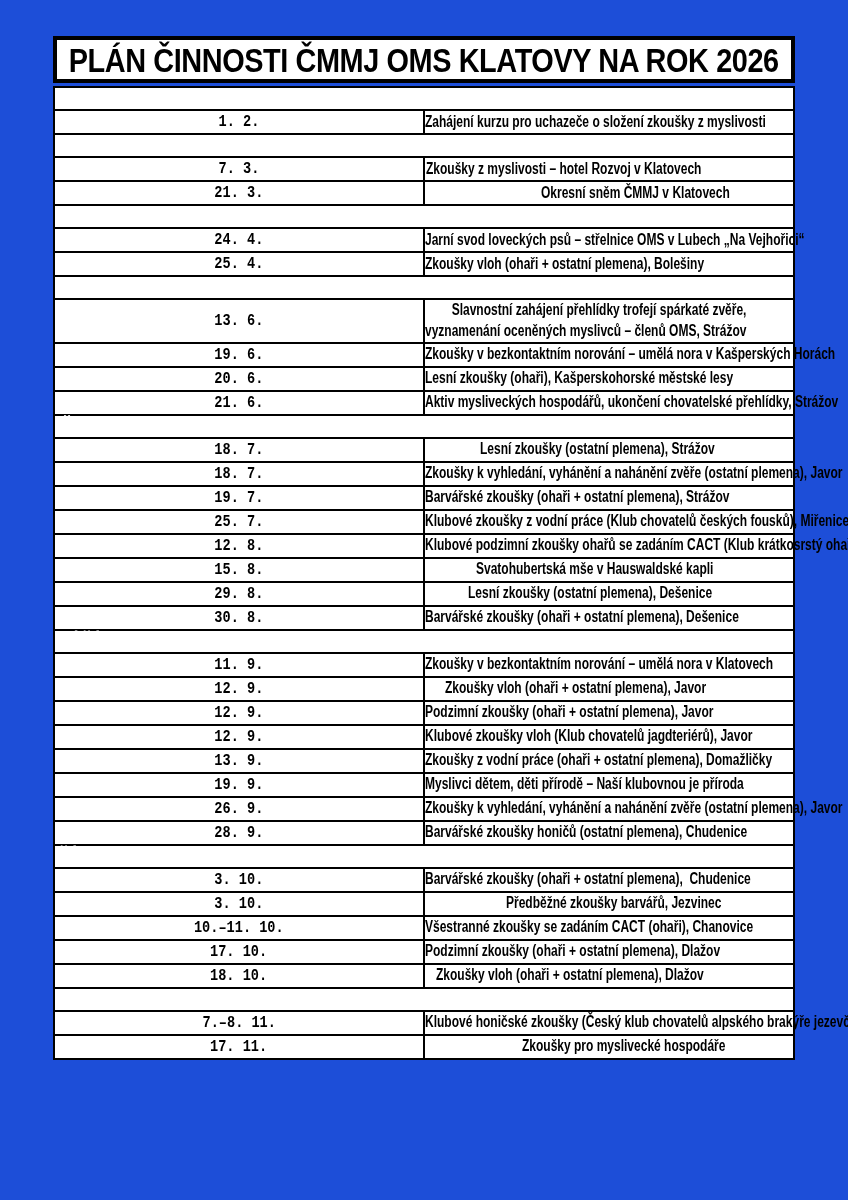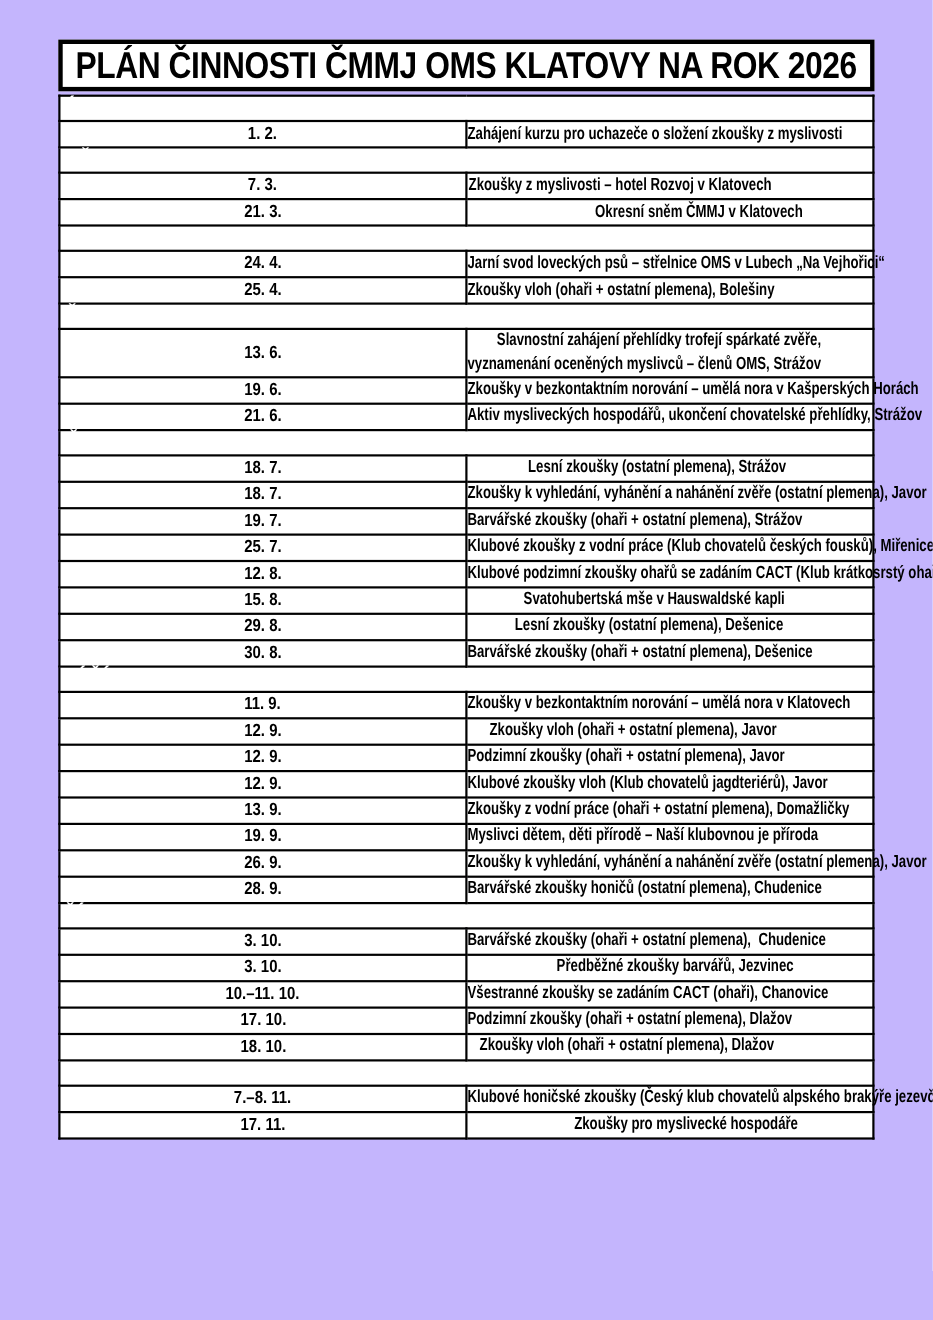--- a/index.html
+++ b/index.html
@@ -1,20 +1,20 @@
 <!DOCTYPE html>
 <html style="--band-green: #3fa02e;"><head>
 <meta charset="utf-8">
 <style>
   html, body { margin: 0; padding: 0; background: #ffffff; }
   .page {
     position: relative;
     width: 848px;
     height: 1200px;
-    background: #c4b5fd;
+    background: #1d4ed8;
     overflow: hidden;
     font-family: "Liberation Sans", "DejaVu Sans", sans-serif;
     font-weight: bold;
     color: #000000;
   }
   .content {
     position: absolute;
     left: 53px;
     top: 36px;
     width: 742px;
@@ -62,20 +62,21 @@
     display: inline-block;
     transform: scaleX(0.9);
     transform-origin: 50% 50%;
     white-space: nowrap;
     letter-spacing: 0.5px;
   }
   td.date-cell {
     width: 120px;
     text-align: center;
     height: 22px;
+    font-family: Liberation Mono, monospace;
   }
   .date-text {
     font-size: 16px;
     line-height: 1;
     display: inline-block;
     transform: scaleX(0.85);
     transform-origin: 50% 50%;
     white-space: nowrap;
   }
   td.event-cell {
@@ -136,20 +137,24 @@
           <tr>
             <td class="date-cell"><span class="date-text">13. 6.</span></td>
             <td class="event-cell"><span class="event-text">Slavnostní zahájení přehlídky trofejí spárkaté zvěře,
 vyznamenání oceněných myslivců – členů OMS, Strážov</span></td>
           </tr>
           <tr>
             <td class="date-cell"><span class="date-text">19. 6.</span></td>
             <td class="event-cell"><span class="event-text">Zkoušky v bezkontaktním norování – umělá nora v Kašperských Horách</span></td>
           </tr>
           <tr>
+            <td class="date-cell"><span class="date-text">20. 6.</span></td>
+            <td class="event-cell"><span class="event-text">Lesní zkoušky (ohaři), Kašperskohorské městské lesy</span></td>
+          </tr>
+          <tr>
             <td class="date-cell"><span class="date-text">21. 6.</span></td>
             <td class="event-cell"><span class="event-text">Aktiv mysliveckých hospodářů, ukončení chovatelské přehlídky, Strážov</span></td>
           </tr>
           <tr>
             <td class="month-cell" colspan="2"><span class="month-text">ČERVENEC</span></td>
           </tr>
           <tr>
             <td class="date-cell"><span class="date-text">18. 7.</span></td>
             <td class="event-cell"><span class="event-text">Lesní zkoušky (ostatní plemena), Strážov</span></td>
           </tr>

